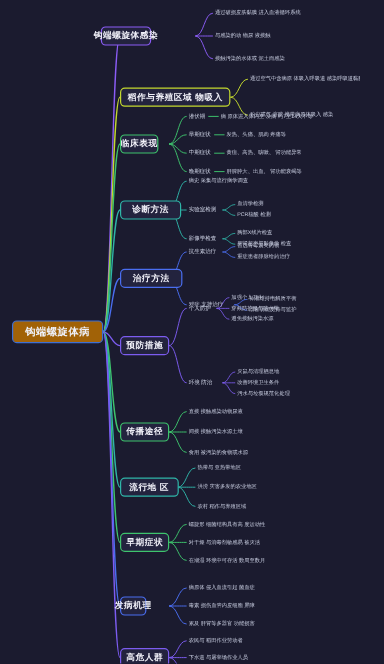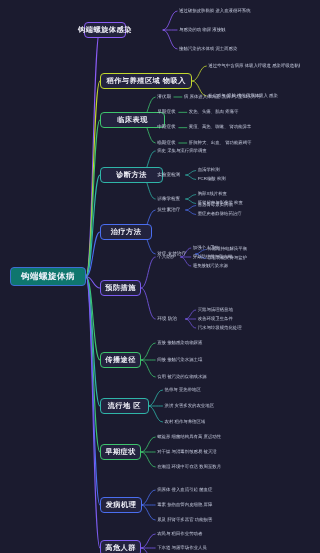--- a/index.html
+++ b/index.html
@@ -21,21 +21,21 @@
     white-space:nowrap;
     letter-spacing:0.5px;
   }
   .root{
     border:1.4px solid #3d6fd4;
     color:#eef1fa;
     font-size:8.5px;
     font-weight:bold;
     padding:0 6px;
     height:19px;
-    background:#0f766e;
+    background:#a16207;
   }
   .branch{
     height:16px;
     padding:0 5px;
     font-size:7.2px;
     font-weight:bold;
     color:#f0f0f8;
     border-width:1.2px;
     border-style:solid;
     background:#23233e;
@@ -123,30 +123,30 @@
     </svg>
   <div id="nodes">
       <div class="node root" style="left: 10px; top: 267px; width: 76px;">钩端螺旋体病</div>
       <div class="node branch" style="left: 84px; top: 22px; width: 42px; border-color: rgb(139, 92, 246); font-family: Liberation Serif, serif;">钩端螺旋体感染</div>
       <div class="leaf" style="left: 179.1px; top: 8.6px;">通过破损皮肤黏膜 进入血液循环系统</div>
       <div class="leaf" style="left: 179.1px; top: 27.6px;">与感染的动 物尿 液接触</div>
       <div class="leaf" style="left: 179.1px; top: 46.6px;">接触污染的水体或 泥土而感染</div>
       <div class="node branch" style="left: 100px; top: 73px; width: 92.3px; border-color: rgb(195, 216, 46);">稻作与养殖区域 物吸入</div>
       <div class="leaf" style="left: 208.3px; top: 63.6px;">通过空气中含病原 体吸入呼吸道 感染呼吸道黏膜</div>
       <div class="leaf" style="left: 208.3px; top: 93.6px;">粉尘或气 溶胶 携带病原体吸入 感染</div>
-      <div class="node branch" style="left: 100px; top: 112px; width: 65px; border-color: rgb(62, 196, 109);">临床表现</div>
+      <div class="node branch" style="left: 100px; top: 112px; width: 32px; border-color: rgb(62, 196, 109);">临床表现</div>
       <div class="sub" style="left: 157.2px; top: 94.6px;">潜伏期</div>
       <div class="leaf" style="left: 183.9px; top: 94.6px;">病 原体进入体内至 发病 约7至14天不等</div>
       <div class="sub" style="left: 157.2px; top: 109.933px;">早期症状</div>
       <div class="leaf" style="left: 188.8px; top: 109.933px;">发热、头痛、肌肉 疼痛等</div>
       <div class="sub" style="left: 157.2px; top: 125.267px;">中期症状</div>
       <div class="leaf" style="left: 188.8px; top: 125.267px;">黄疸、高热、咳嗽、 肾功能异常</div>
       <div class="sub" style="left: 157.2px; top: 140.6px;">晚期症状</div>
       <div class="leaf" style="left: 188.8px; top: 140.6px;">肝脾肿大、出血、 肾功能衰竭等</div>
-      <div class="node branch" style="left: 100px; top: 167px; width: 63px; border-color: rgb(47, 181, 168);">诊断方法</div>
+      <div class="node branch" style="left: 100px; top: 167px; width: 51px; border-color: rgb(47, 181, 168);">诊断方法</div>
       <div class="leaf" style="left: 157.2px; top: 148.6px;">病史 采集与流行病学调查</div>
       <div class="sub" style="left: 157.2px; top: 172.6px;">实验室检测</div>
       <div class="leaf" style="left: 197.7px; top: 168.2px;">血清学检测</div>
       <div class="leaf" style="left: 197.7px; top: 177.2px;">PCR核酸 检测</div>
       <div class="sub" style="left: 157.2px; top: 196.6px;">影像学检查</div>
       <div class="leaf" style="left: 197.7px; top: 192.2px;">胸部X线片检查</div>
       <div class="leaf" style="left: 197.7px; top: 201.2px;">肝肾超声与影像学 检查</div>
       <div class="node branch" style="left: 100px; top: 224px; width: 52px; border-color: rgb(74, 110, 240);">治疗方法</div>
       <div class="sub" style="left: 157.2px; top: 207.6px;">抗生素治疗</div>
       <div class="leaf" style="left: 197.7px; top: 203.2px;">首选青霉素类药物</div>
@@ -168,21 +168,21 @@
       <div class="leaf" style="left: 157.2px; top: 357.6px;">间接 接触污染水源土壤</div>
       <div class="leaf" style="left: 157.2px; top: 374.6px;">食用 被污染的食物或水源</div>
       <div class="node branch" style="left: 100px; top: 398px; width: 48.5px; border-color: rgb(47, 181, 168);">流行地 区</div>
       <div class="leaf" style="left: 164.5px; top: 387.6px;">热带与 亚热带地区</div>
       <div class="leaf" style="left: 164.5px; top: 403.6px;">洪涝 灾害多发的农业地区</div>
       <div class="leaf" style="left: 164.5px; top: 419.6px;">农村 稻作与养殖区域</div>
       <div class="node branch" style="left: 100px; top: 444px; width: 41.2px; border-color: rgb(62, 196, 109);">早期症状</div>
       <div class="leaf" style="left: 157.2px; top: 434.6px;">螺旋形 细菌结构具有高 度运动性</div>
       <div class="leaf" style="left: 157.2px; top: 449.6px;">对干燥 与消毒剂敏感易 被灭活</div>
       <div class="leaf" style="left: 157.2px; top: 464.6px;">在潮湿 环境中可存活 数周至数月</div>
-      <div class="node branch" style="left: 100px; top: 497px; width: 42px; border-color: rgb(74, 110, 240);">发病机理</div>
+      <div class="node branch" style="left: 100px; top: 497px; width: 22px; border-color: rgb(74, 110, 240);">发病机理</div>
       <div class="leaf" style="left: 157.2px; top: 487.6px;">病原体 侵入血流引起 菌血症</div>
       <div class="leaf" style="left: 157.2px; top: 502.6px;">毒素 损伤血管内皮细胞 屏障</div>
       <div class="leaf" style="left: 157.2px; top: 517.6px;">累及 肝肾等多器官 功能损害</div>
       <div class="node branch" style="left: 100px; top: 540px; width: 41.2px; border-color: rgb(124, 92, 240);">高危人群</div>
       <div class="leaf" style="left: 157.2px; top: 531.6px;">农民与 稻田作业劳动者</div>
       <div class="leaf" style="left: 157.2px; top: 545.6px;">下水道 与屠宰场作业人员</div>
     </div>
 </div>
 
 </body></html>

